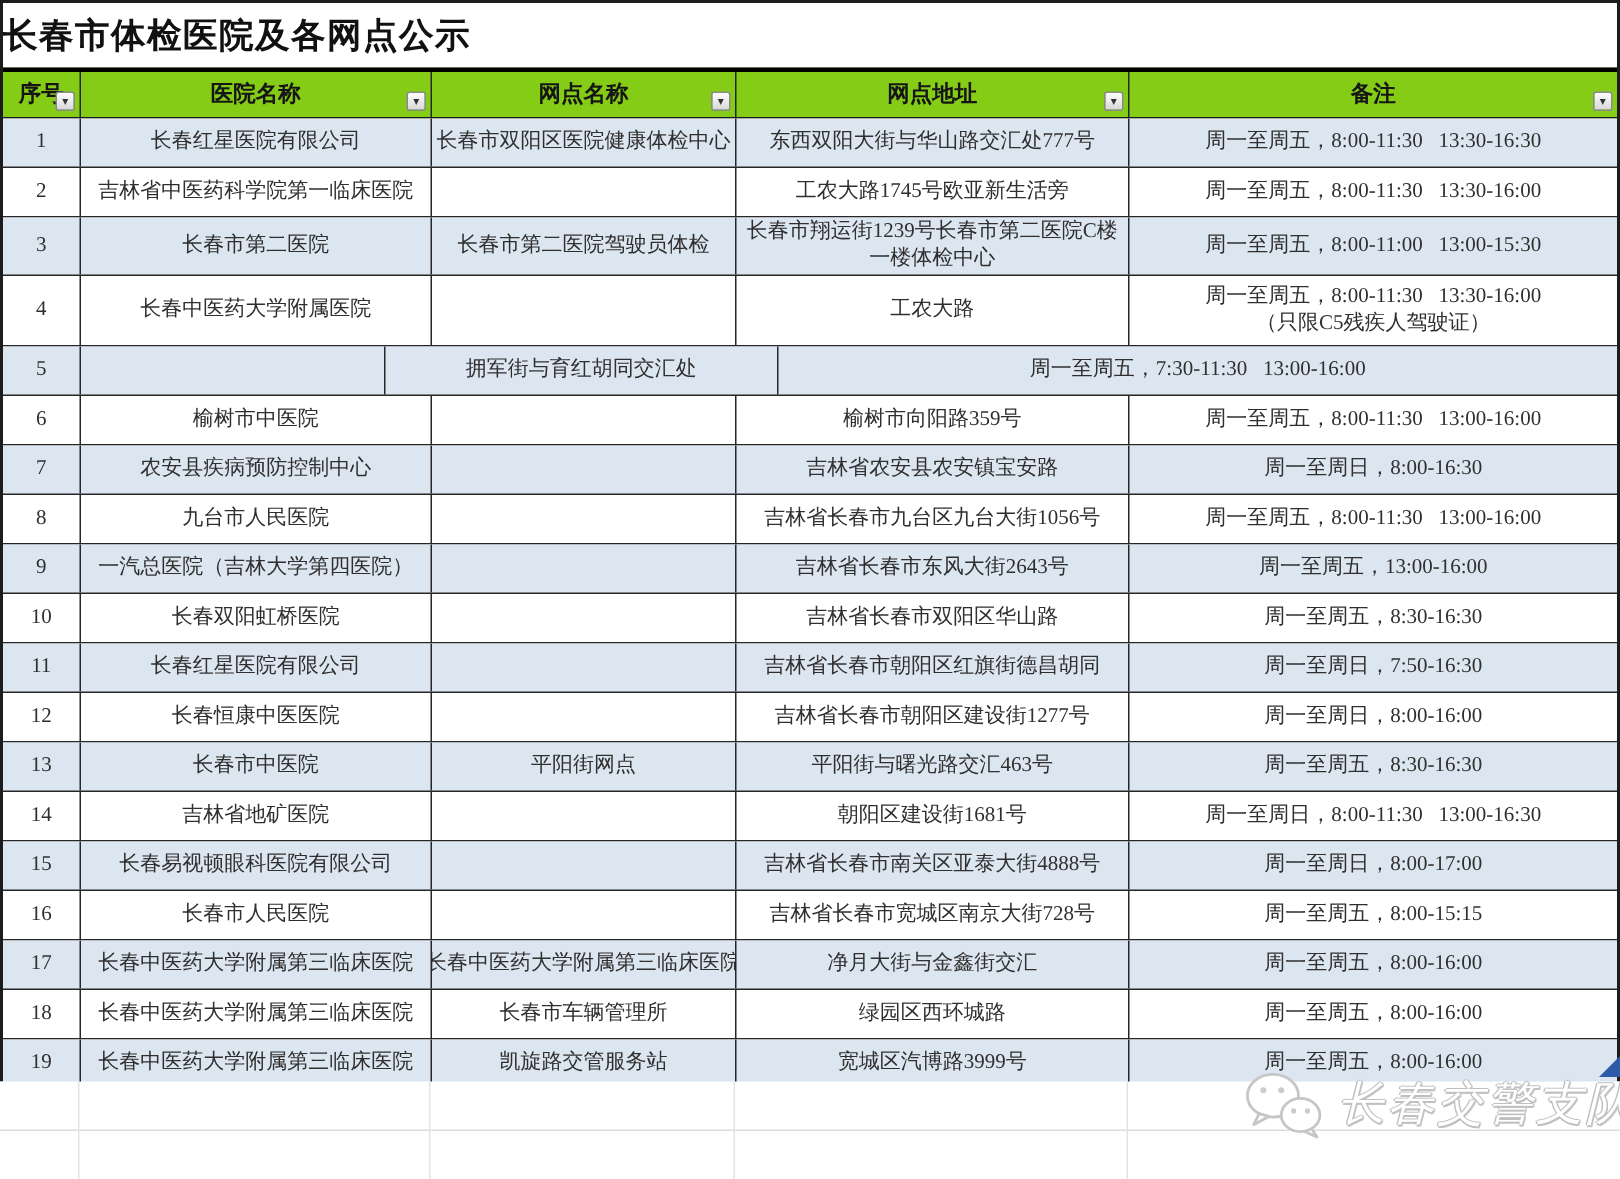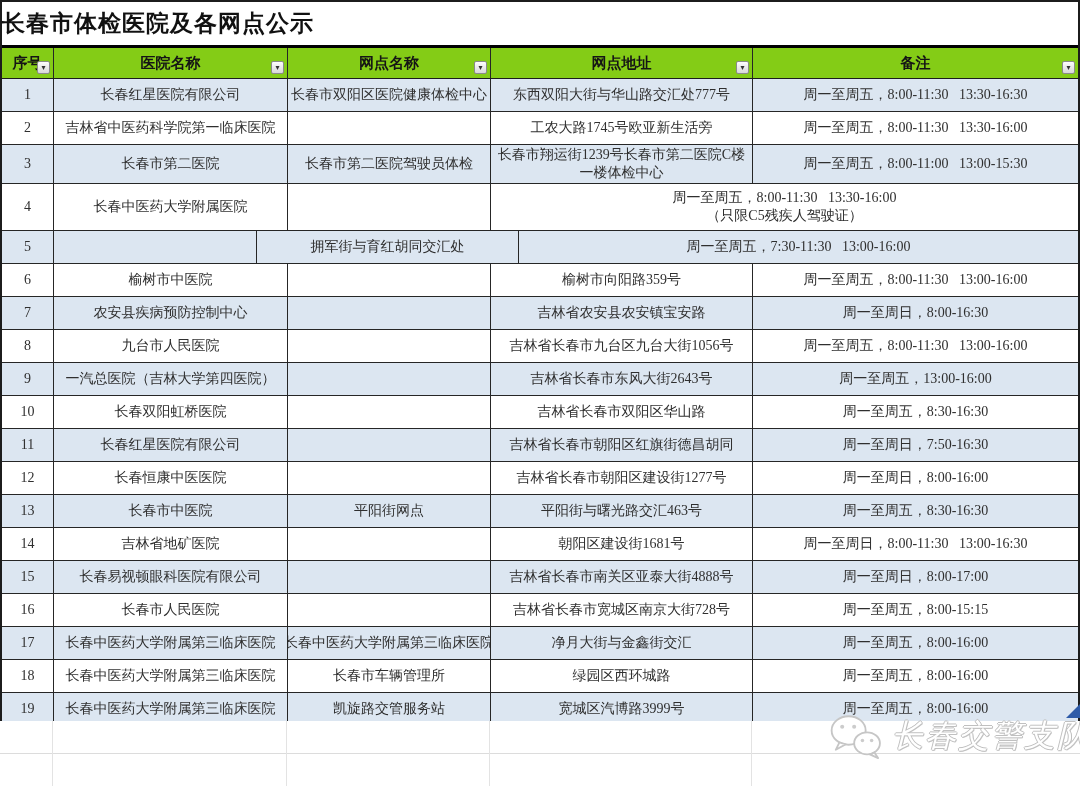--- a/index.html
+++ b/index.html
@@ -124,20 +124,21 @@
     <div class="cell col-hospital c-hospital">长春市第二医院</div>
     <div class="cell col-branch c-branch">长春市第二医院驾驶员体检</div>
     <div class="cell col-address c-address">长春市翔运街1239号长春市第二医院C楼一楼体检中心</div>
     <div class="cell col-remark c-remark">周一至周五，8:00-11:00   13:00-15:30</div>
   </div>
 
   <div class="row" style="min-height: 46px;">
     <div class="cell col-no c-no">4</div>
     <div class="cell col-hospital c-hospital">长春中医药大学附属医院</div>
     <div class="cell col-branch c-branch"></div>
+    <div class="cell col-address c-address">工农大路</div>
     <div class="cell col-remark c-remark">周一至周五，8:00-11:30   13:30-16:00
 （只限C5残疾人驾驶证）</div>
   </div>
 
   <div class="row">
     <div class="cell col-no c-no">5</div>
     <div class="cell col-branch c-branch"></div>
     <div class="cell col-address c-address">拥军街与育红胡同交汇处</div>
     <div class="cell col-remark c-remark">周一至周五，7:30-11:30   13:00-16:00</div>
   </div>

